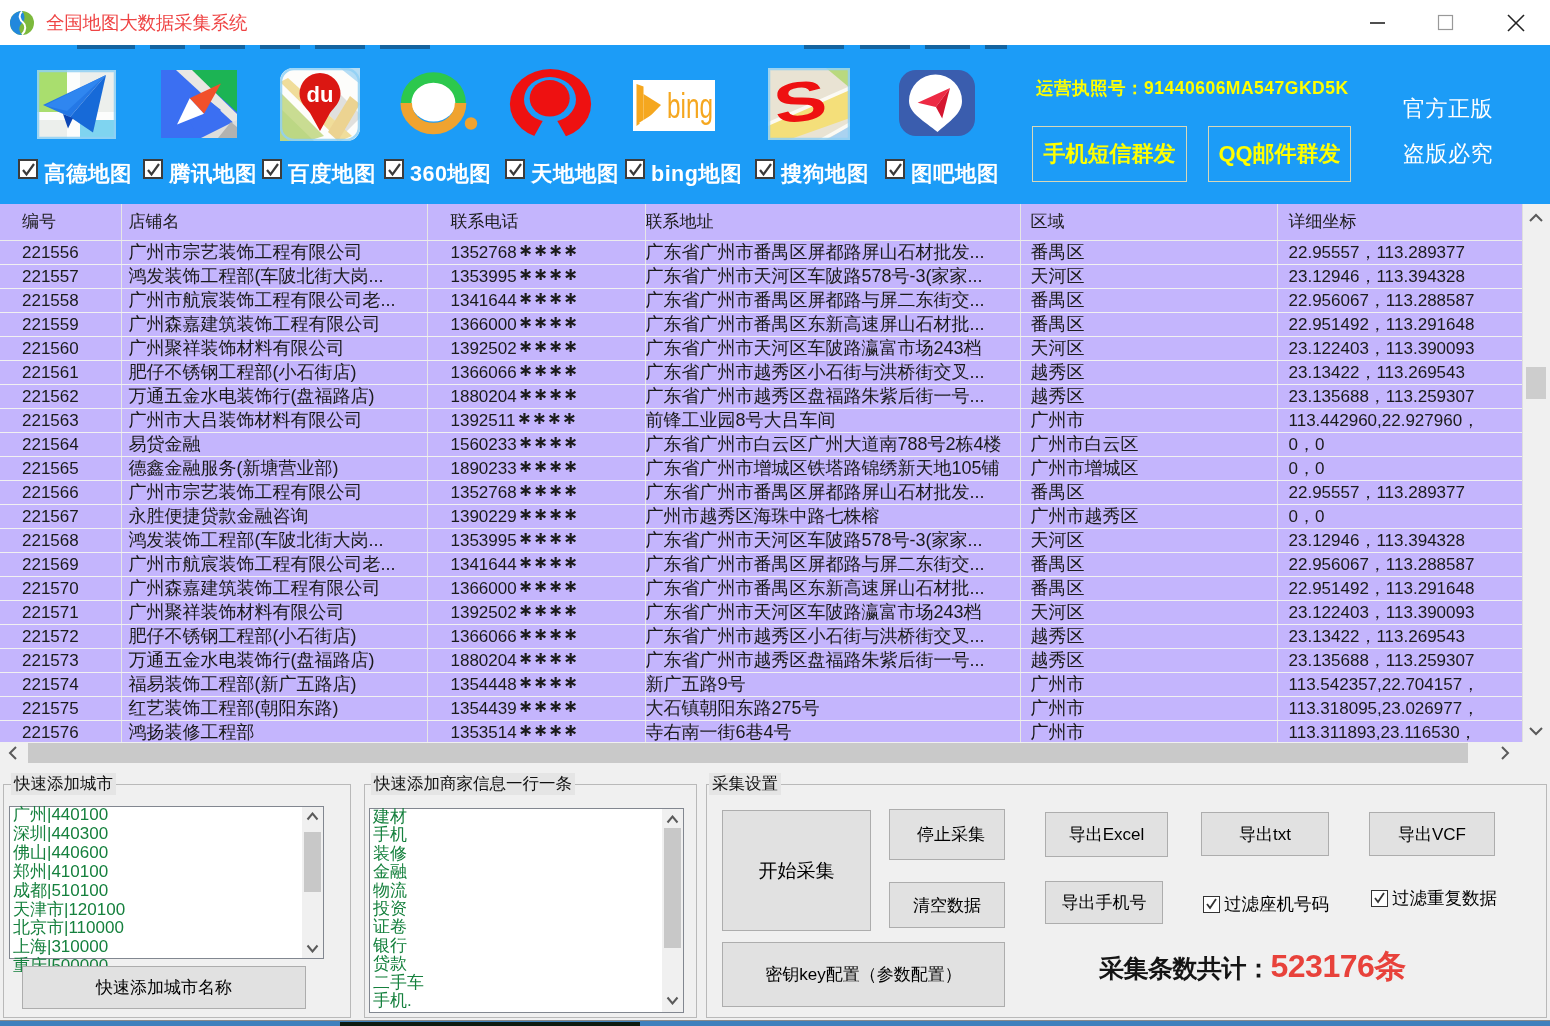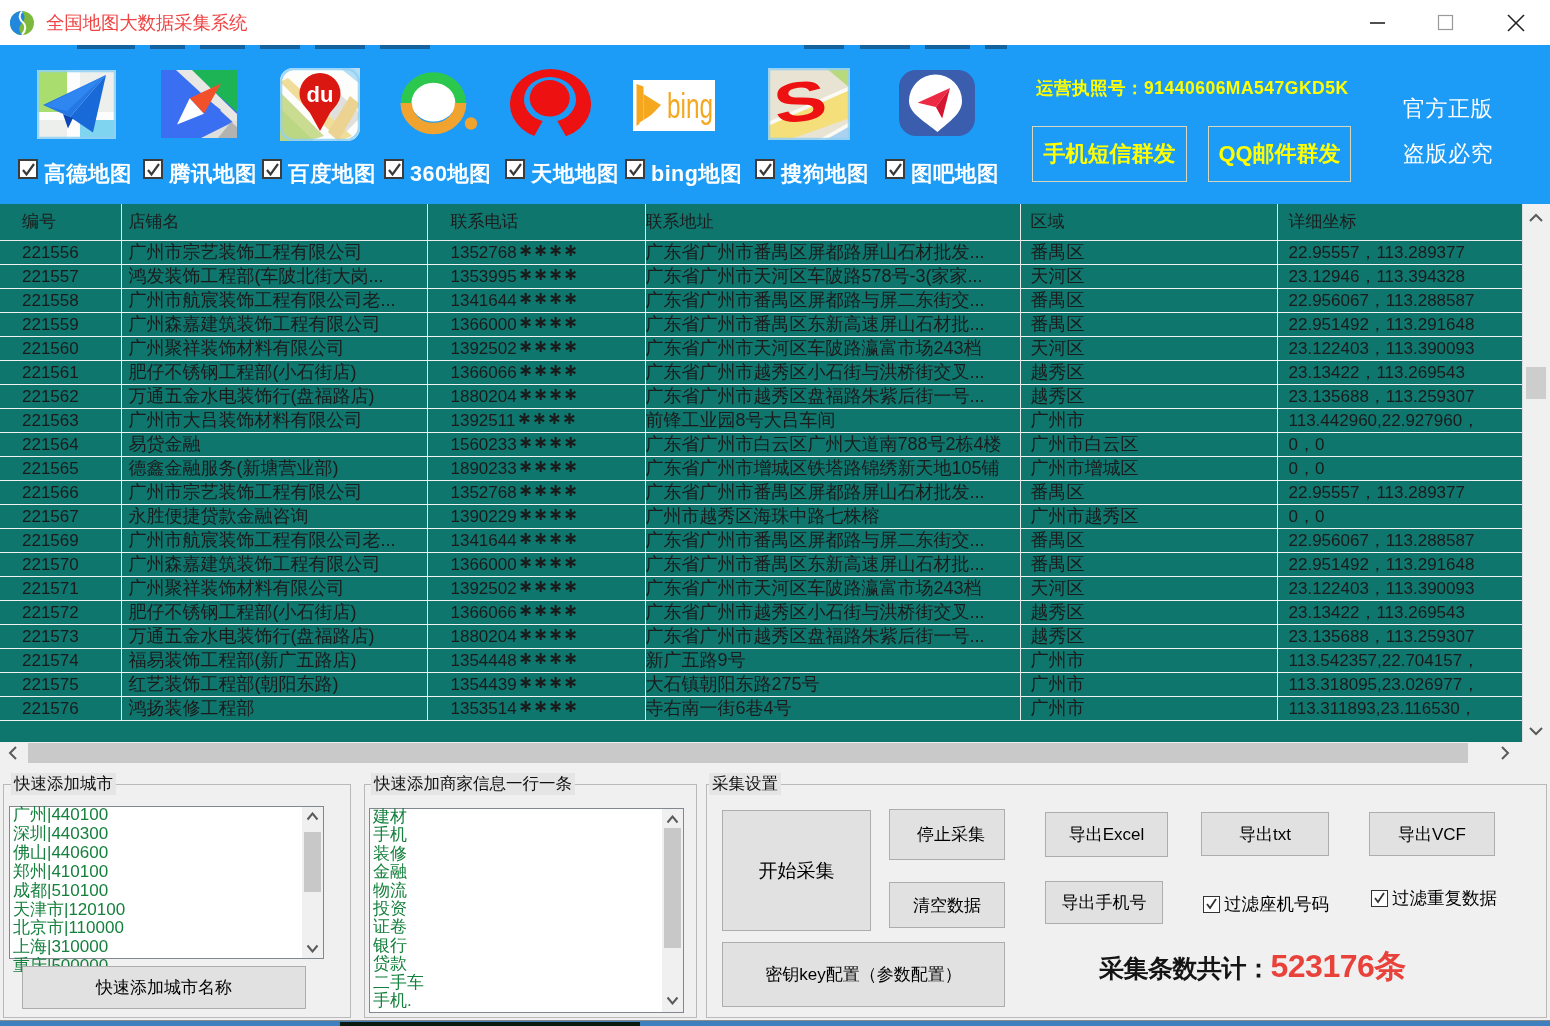--- a/index.html
+++ b/index.html
@@ -16,21 +16,21 @@
 .mapchk{top:159px;height:20px;display:flex;align-items:flex-start;}
 .mapchk .box{width:20px;height:20px;background:#fff;border:2px solid #3c3c3c;box-sizing:border-box;position:relative;}
 .mapchk .box svg{position:absolute;left:0;top:0;}
 .mapchk .lab{margin-left:6px;color:#fff;font-weight:bold;font-size:21.5px;letter-spacing:0.5px;white-space:nowrap;}
 .yellow{color:#ffff00;}
 #license{left:1036px;top:76px;font-size:17.5px;font-weight:bold;letter-spacing:0.5px;}
 .ybtn{border:1px solid #d8d8b8;font-weight:bold;font-size:22px;text-align:center;box-sizing:border-box;}
 #guan{left:1403px;top:94px;font-size:22px;color:#fff;letter-spacing:0.5px;}
 #dao{left:1403px;top:139px;font-size:22px;color:#fff;letter-spacing:0.5px;}
 
-#tablewrap{left:0;top:204px;width:1522px;height:538px;background:#0f766e;overflow:hidden;}
+#tablewrap{left:0;top:204px;width:1522px;height:538px;background:#c4b5fd;overflow:hidden;}
 table{border-collapse:collapse;table-layout:fixed;width:1522px;}
 td,th{padding:0;margin:0;overflow:hidden;white-space:nowrap;font-weight:normal;text-align:left;
   font-size:17px;color:#1b1b1b;border-right:1px solid #e6e6e6;box-sizing:border-box;}
 th{height:36px;line-height:36px;border-bottom:1px solid #ececec;}
 td{height:23px;line-height:23px;border-bottom:1px solid #f1f1f1;}
 .c0{width:121px;padding-left:22px;}
 .c1{width:306px;padding-left:7px;}
 td.c1,td.c3,td.c4{font-size:18px;}
 .c2{width:218px;padding-left:23px;}
 .c3{width:375px;}
@@ -341,20 +341,28 @@
           <td class="c4">番禺区</td>
           <td class="c5">22.95557，113.289377</td>
         </tr>
 <tr>
           <td class="c0">221567</td>
           <td class="c1">永胜便捷贷款金融咨询</td>
           <td class="c2">1390229<span class="st">＊＊＊＊</span></td>
           <td class="c3">广州市越秀区海珠中路七株榕</td>
           <td class="c4">广州市越秀区</td>
           <td class="c5">0，0</td>
+        </tr>
+<tr>
+          <td class="c0">221568</td>
+          <td class="c1">鸿发装饰工程部(车陂北街大岗...</td>
+          <td class="c2">1353995<span class="st">＊＊＊＊</span></td>
+          <td class="c3">广东省广州市天河区车陂路578号-3(家家...</td>
+          <td class="c4">天河区</td>
+          <td class="c5">23.12946，113.394328</td>
         </tr>
 <tr>
           <td class="c0">221569</td>
           <td class="c1">广州市航宸装饰工程有限公司老...</td>
           <td class="c2">1341644<span class="st">＊＊＊＊</span></td>
           <td class="c3">广东省广州市番禺区屏都路与屏二东街交...</td>
           <td class="c4">番禺区</td>
           <td class="c5">22.956067，113.288587</td>
         </tr>
 <tr>

